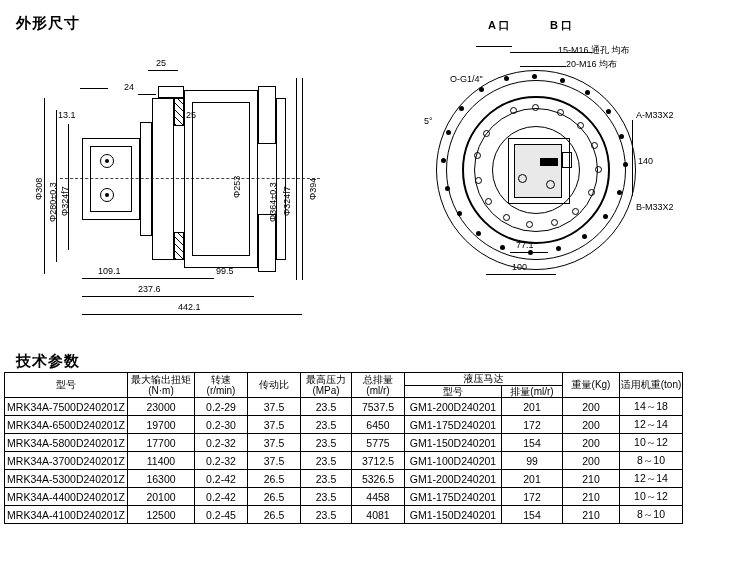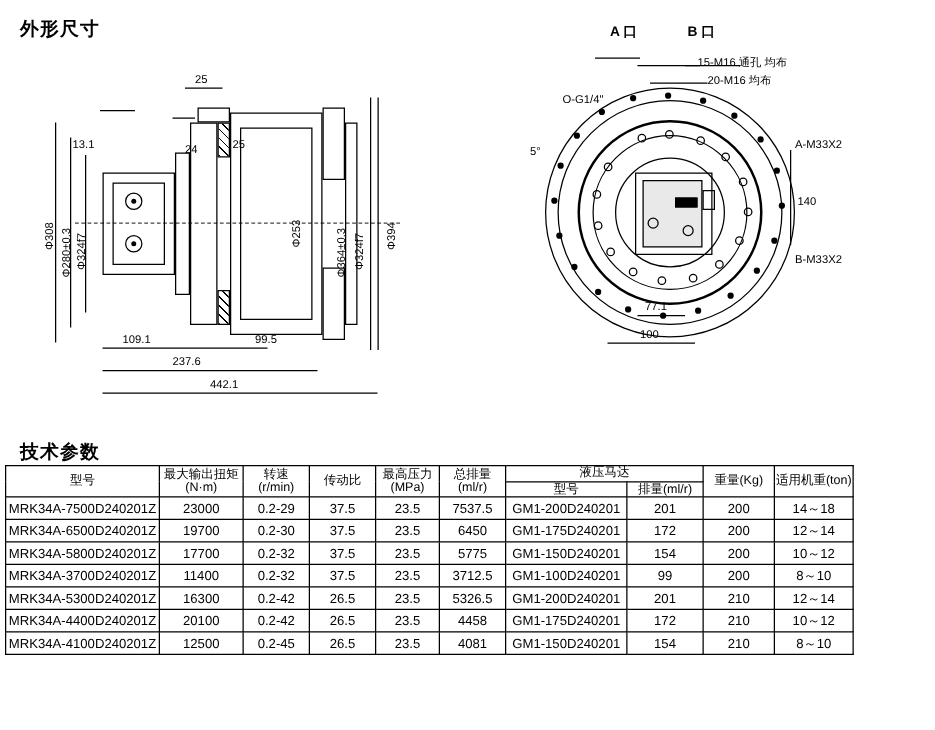--- a/index.html
+++ b/index.html
@@ -97,47 +97,47 @@
 
   <div class="box" style="left:138px;top:36px;width:26px;height:12px;"></div>
 
   <div class="ln hln" style="left:60px;top:38px;width:28px;"></div>
   <div class="dimtxt" style="left:38px;top:28px;margin-top:32px;">13.1</div>
 
   <div class="ln hln" style="left:128px;top:20px;width:30px;"></div>
   <div class="dimtxt" style="left:136px;top:8px;">25</div>
 
   <div class="ln hln" style="left:118px;top:44px;width:18px;"></div>
-  <div class="dimtxt" style="left:128px;top:32px;margin-top:32px;">24</div>
+  <div class="dimtxt" style="left:104px;top:32px;">24</div>
 
   <div class="dimtxt" style="left:166px;top:60px;">25</div>
 
   <div class="dimtxt v" style="left:14px;top:150px;transform:rotate(-90deg);">Φ308</div>
   <div class="dimtxt v" style="left:28px;top:172px;transform:rotate(-90deg);">Φ280±0.3</div>
   <div class="dimtxt v" style="left:40px;top:166px;transform:rotate(-90deg);">Φ324f7</div>
   <div class="dimtxt v" style="left:212px;top:148px;transform:rotate(-90deg);">Φ253</div>
   <div class="dimtxt v" style="left:248px;top:172px;transform:rotate(-90deg);">Φ364±0.3</div>
   <div class="dimtxt v" style="left:262px;top:166px;transform:rotate(-90deg);">Φ324f7</div>
   <div class="dimtxt v" style="left:288px;top:150px;transform:rotate(-90deg);">Φ394</div>
 
   <div class="ln vln" style="left:24px;top:48px;height:176px;"></div>
   <div class="ln vln" style="left:36px;top:60px;height:152px;"></div>
   <div class="ln vln" style="left:48px;top:74px;height:126px;"></div>
 
   <div class="ln hln" style="left:62px;top:228px;width:70px;"></div>
   <div class="dimtxt" style="left:78px;top:216px;">109.1</div>
 
   <div class="ln hln" style="left:132px;top:228px;width:62px;"></div>
-  <div class="dimtxt" style="left:144px;top:216px;padding-left:40px;">99.5</div>
+  <div class="dimtxt" style="left:156px;top:216px;padding-left:40px;">99.5</div>
 
   <div class="ln hln" style="left:62px;top:246px;width:172px;"></div>
   <div class="dimtxt" style="left:118px;top:234px;">237.6</div>
 
   <div class="ln hln" style="left:62px;top:264px;width:220px;"></div>
-  <div class="dimtxt" style="left:148px;top:252px;">442.1</div>
+  <div class="dimtxt" style="left:158px;top:252px;">442.1</div>
 </div>
 
 <div class="draw" id="right-drawing" style="left:400px;top:34px;width:330px;height:270px;">
 
   <div class="arrow-label" style="left:88px;top:-16px;">A 口</div>
   <div class="arrow-label" style="left:150px;top:-16px;">B 口</div>
   <div class="ln hln" style="left:76px;top:12px;width:36px;"></div>
   <div class="ln hln" style="left:148px;top:18px;width:44px;"></div>
 
   <div class="circ" style="left:36px;top:36px;width:200px;height:200px;"></div>

